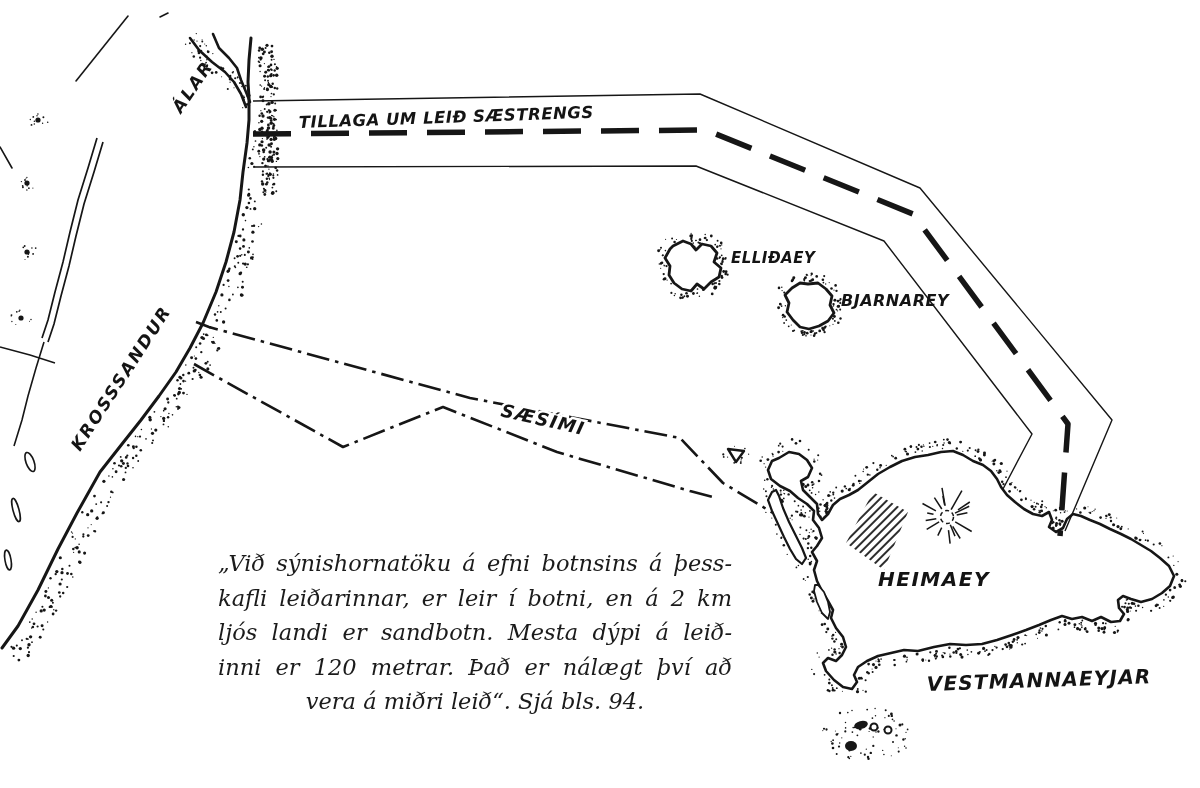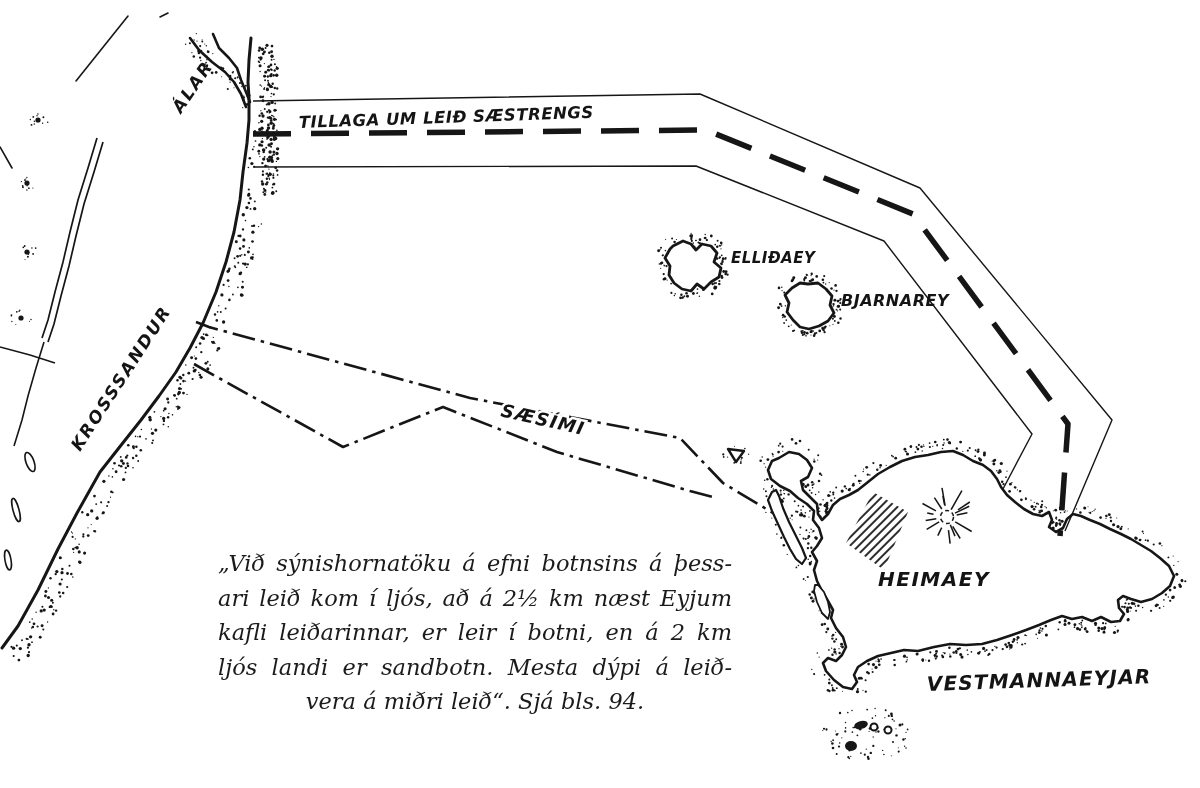--- a/index.html
+++ b/index.html
@@ -1525,18 +1525,18 @@
       <text class="map-label" transform="translate(500,416) rotate(13)" font-size="18" letter-spacing="1.5" paint-order="stroke" stroke="#ffffff" stroke-width="5">SÆSÍMI</text>
       <text class="map-label" x="731" y="263" font-size="15" letter-spacing="0.5">ELLIÐAEY</text>
       <text class="map-label" x="841" y="306" font-size="16" letter-spacing="0.5">BJARNAREY</text>
       <text class="map-label" x="878" y="586" font-size="20" letter-spacing="1.5">HEIMAEY</text>
       <text class="map-label" transform="translate(927,691) rotate(-2)" font-size="20" letter-spacing="1.2">VESTMANNAEYJAR</text>
     </g>
   </svg>
 
   <div class="caption">
     <div class="cap-line">„Við sýnishornatöku á efni botnsins á þess-</div>
-    <div class="cap-line">ari leið kom í ljós, að á 2½ km næst Eyjum</div>
     <div class="cap-line">kafli leiðarinnar, er leir í botni, en á 2 km</div>
     <div class="cap-line">ljós landi er sandbotn. Mesta dýpi á leið-</div>
+    <div class="cap-line">inni er 120 metrar. Það er nálægt því að</div>
     <div class="cap-line last">vera á miðri leið“. Sjá bls. 94.</div>
   </div>
 </div>
 
 </body></html>

